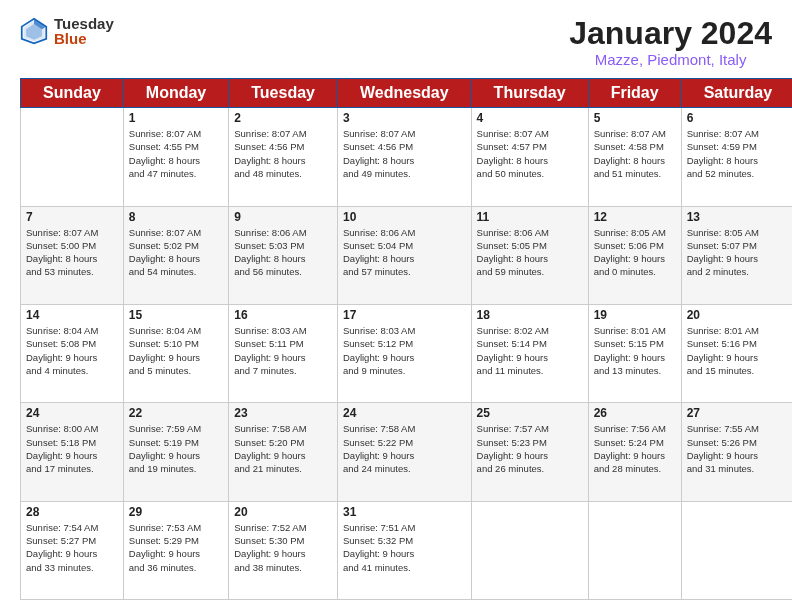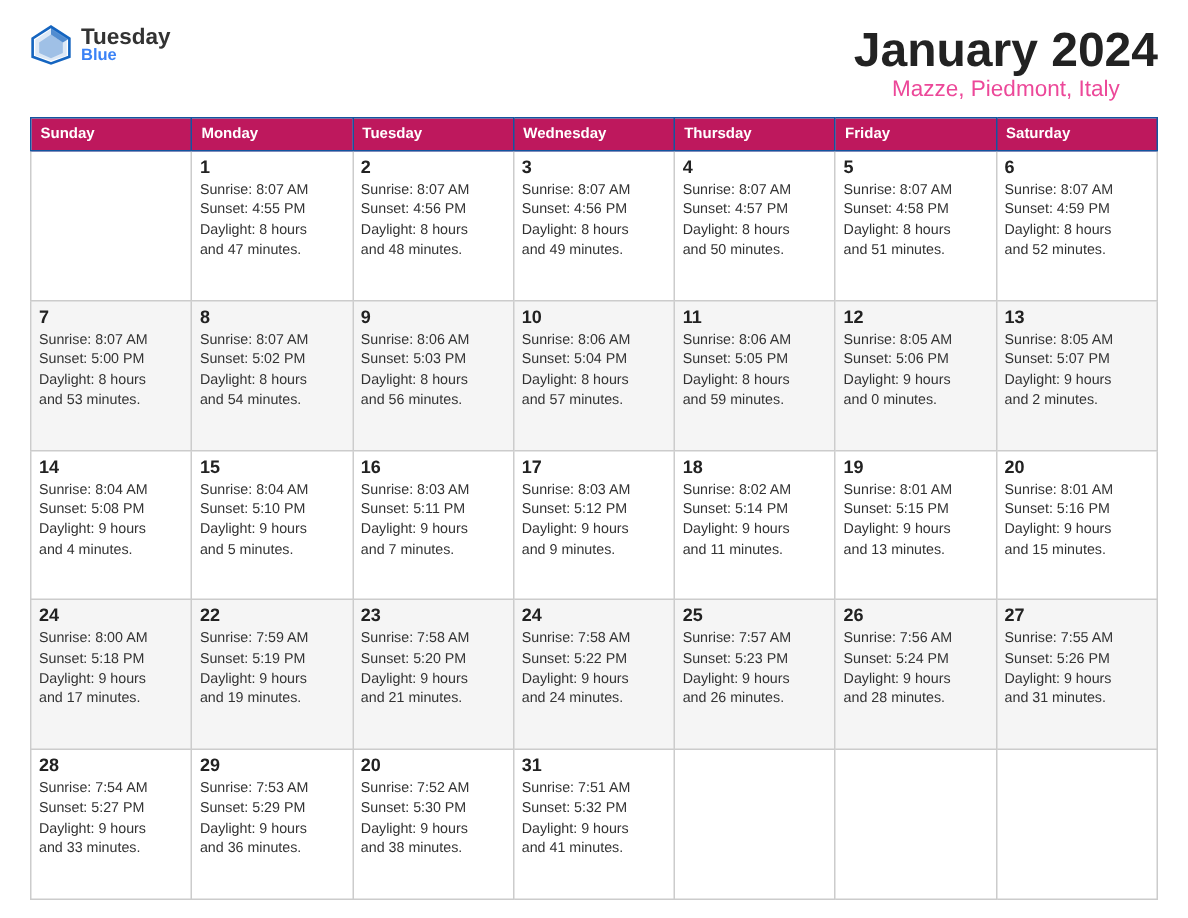--- a/index.html
+++ b/index.html
@@ -32,53 +32,53 @@
       display: flex;
       flex-direction: column;
       line-height: 1;
     }
     .logo-general {
       font-size: 15px;
       font-weight: bold;
       color: #333;
     }
     .logo-blue {
-      font-size: 11px;
-      font-weight: bold;
-      color: #3b82f6;
+      font-size: 15px;
+      font-weight: bold;
+      color: #c2410c;
     }
     .logo-icon {
       width: 28px;
       height: 28px;
       margin-right: 2px;
     }
     .title-block {
       text-align: center;
     }
     .month-title {
       font-size: 32px;
       font-weight: bold;
       color: #222;
       line-height: 1.1;
     }
     .location {
       font-size: 15px;
-      color: #ec4899;
+      color: #8b5cf6;
     }
     .calendar {
       width: 100%;
       border-collapse: collapse;
       flex: 1;
     }
     .calendar th {
-      background: #be185d;
+      background: #b91c1c;
       color: #fff;
-      font-size: 10px;
-      font-weight: bold;
-      padding: 5px 6px;
+      font-size: 16px;
+      font-weight: bold;
+      padding: 5px 22px;
       text-align: left;
       border: 1px solid #1255a0;
     }
     .calendar td {
       border: 1px solid #ccc;
       vertical-align: top;
       padding: 3px 5px;
       font-size: 10px;
       color: #333;
       width: calc(100% / 7);

